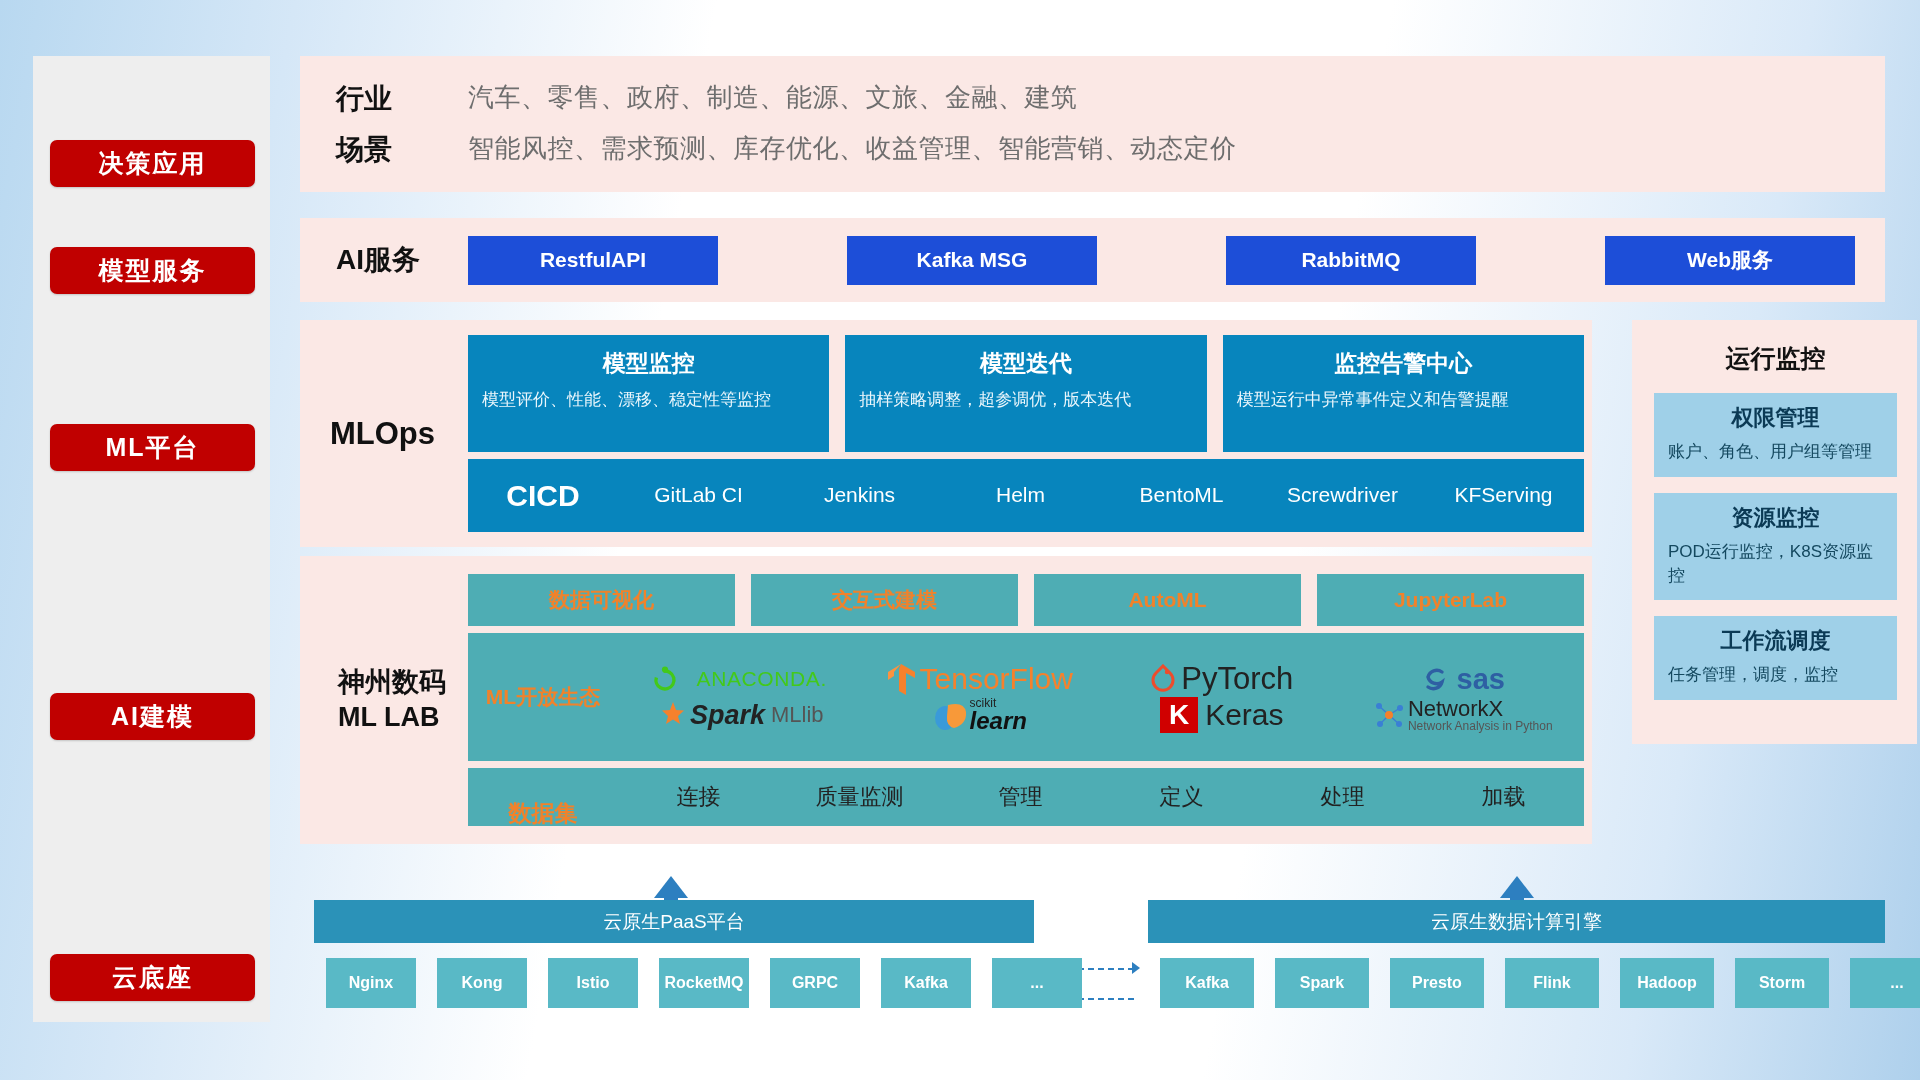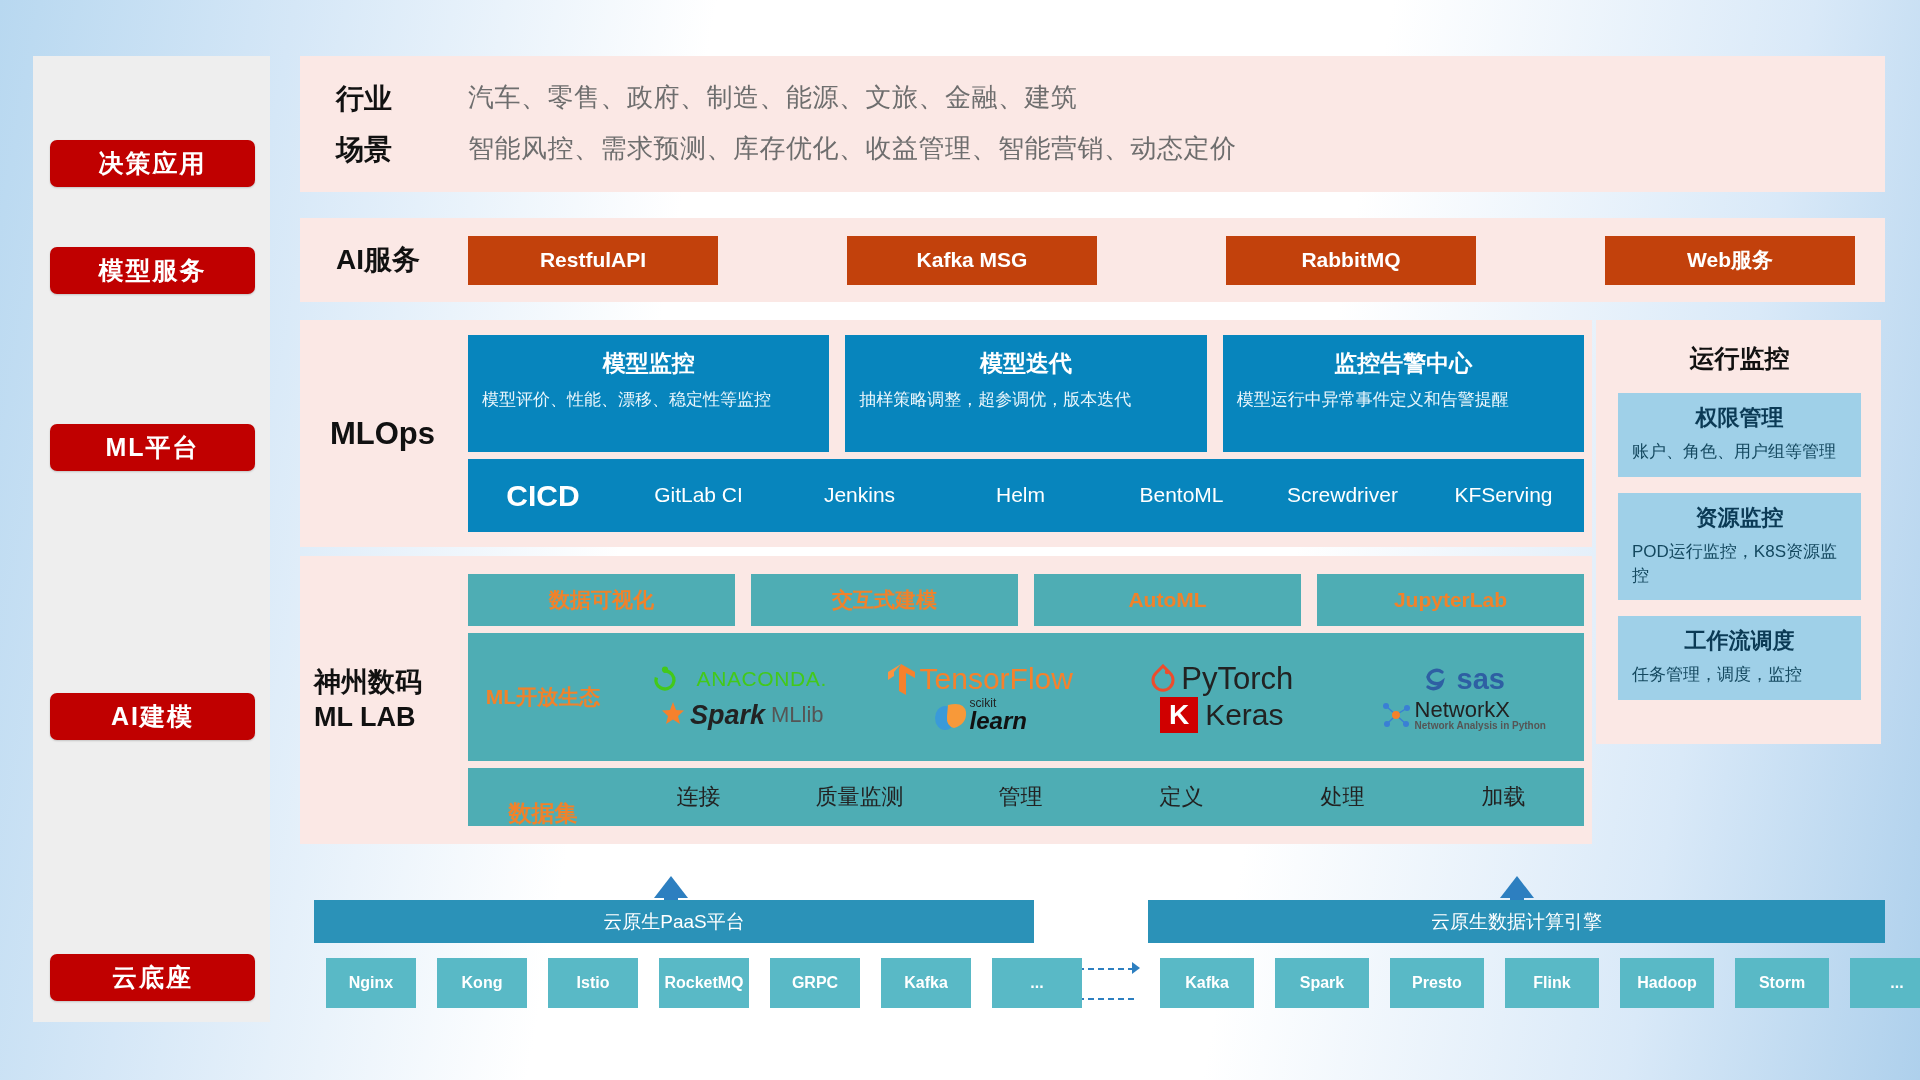--- a/index.html
+++ b/index.html
@@ -51,21 +51,21 @@
   #band-biz { top: 56px; width: 1585px; height: 136px; padding-left: 36px; }
   #band-biz .tbl { display: grid; grid-template-columns: 132px 1fr; row-gap: 13px; height: 100%; align-content: center; }
   #band-biz .k { font-size: 28px; font-weight: bold; color: #111; }
   #band-biz .v { font-size: 26px; color: #6e6e6e; letter-spacing: .5px; }
 
   
   #band-svc { top: 218px; width: 1585px; height: 84px; display: flex; align-items: center; padding-left: 36px; }
   #band-svc .rowlabel { width: 132px; flex: none; }
   #svc-items { display: flex; gap: 0; flex: 1; justify-content: space-between; padding-right: 30px; }
   .svc-chip {
-    width: 250px; height: 49px; background: #c2410c;
+    width: 250px; height: 49px; background: #1d4ed8;
     color: #fff; font-weight: bold; font-size: 21px;
     display: flex; align-items: center; justify-content: center;
   }
 
   
   #band-mlops { top: 320px; width: 1292px; height: 227px; display: flex; align-items: center; }
   #band-mlops .rowlabel { width: 168px; flex: none; text-align: left; padding-left: 30px; font-size: 31px; }
   #mlops-right { flex: 1; padding-right: 8px; }
   #mlops-cards { display: flex; gap: 16px; }
   .mlops-card {
@@ -78,21 +78,21 @@
     margin-top: 7px; background: #0785bd; height: 73px;
     display: flex; align-items: center; color: #fff;
     overflow: hidden;
   }
   #cicd-bar .cicd-title { font-size: 30px; font-weight: bold; width: 150px; text-align: center; flex: none; }
   #cicd-bar .cicd-items { display: flex; flex: 1; }
   #cicd-bar .ci { flex: 1; font-size: 21px; text-align: center; line-height: 1.15; }
 
   
   #band-lab { top: 556px; width: 1292px; height: 288px; display: flex; align-items: center; }
-  #band-lab .rowlabel { width: 168px; flex: none; padding-left: 14px; font-size: 27px; }
+  #band-lab .rowlabel { width: 168px; flex: none; padding-left: 38px; font-size: 27px; }
   #lab-right { flex: 1; padding-right: 8px; }
   #lab-tools { display: flex; gap: 16px; }
   .lab-tool {
     flex: 1; height: 52px; background: #4eadb4;
     color: #f0822b; font-weight: bold; font-size: 21px;
     display: flex; align-items: center; justify-content: center;
   }
   #lab-eco {
     margin-top: 7px; background: #4eadb4; height: 128px;
     display: flex; align-items: center;
@@ -102,21 +102,21 @@
   #lab-data {
     margin-top: 7px; background: #4eadb4; height: 58px;
     display: flex; align-items: center; color: #222;
   }
   #lab-data .dl { width: 150px; flex: none; text-align: center; color: #f0822b; font-weight: bold; font-size: 23px; margin-top: 32px; }
   #lab-data .di { flex: 1; display: flex; }
   #lab-data .di span { flex: 1; text-align: center; font-size: 22px; }
 
   
   #mon-col {
-    position: absolute; left: 1296px; top: 320px; width: 285px; height: 424px;
+    position: absolute; left: 1332px; top: 320px; width: 285px; height: 424px;
     background: #fbe8e5; padding: 12px 20px 0 22px;
   }
   #mon-title { text-align: center; font-size: 25px; font-weight: bold; color: #111; margin: 10px 0 18px; }
   .mon-card { background: #9fd0e8; margin-bottom: 16px; padding: 10px 14px 13px; }
   .mon-card .t { text-align: center; font-size: 22px; font-weight: bold; color: #0b3a55; margin-bottom: 7px; }
   .mon-card .d { font-size: 17px; color: #14485f; line-height: 1.4; }
 
   
   #bottom { position: absolute; left: 300px; top: 880px; width: 1585px; height: 170px; }
   .paas-bar {
@@ -285,21 +285,21 @@
               <g fill="#3a7fd5">
                   <circle cx="5" cy="6" r="3"></circle>
                   <circle cx="26" cy="8" r="3"></circle>
                   <circle cx="6" cy="24" r="3"></circle>
                   <circle cx="25" cy="24" r="3"></circle>
                 </g>
               <circle cx="15" cy="15" r="4" fill="#f6812c"></circle>
             </svg>
             <span style="display:flex;flex-direction:column;line-height:1.05;">
               <span style="color:#222;font-size:22px;">NetworkX</span>
-              <span style="color:#555;font-size:10px;font-weight:bold;">Network Analysis in Python</span>
+              <span style="color:#555;font-size:12px;">Network Analysis in Python</span>
             </span>
           </div>
         </div>
       </div>
 
       <div id="lab-data">
         <div class="dl">数据集</div>
         <div class="di">
           <span>连接</span>
           <span>质量监测</span>

